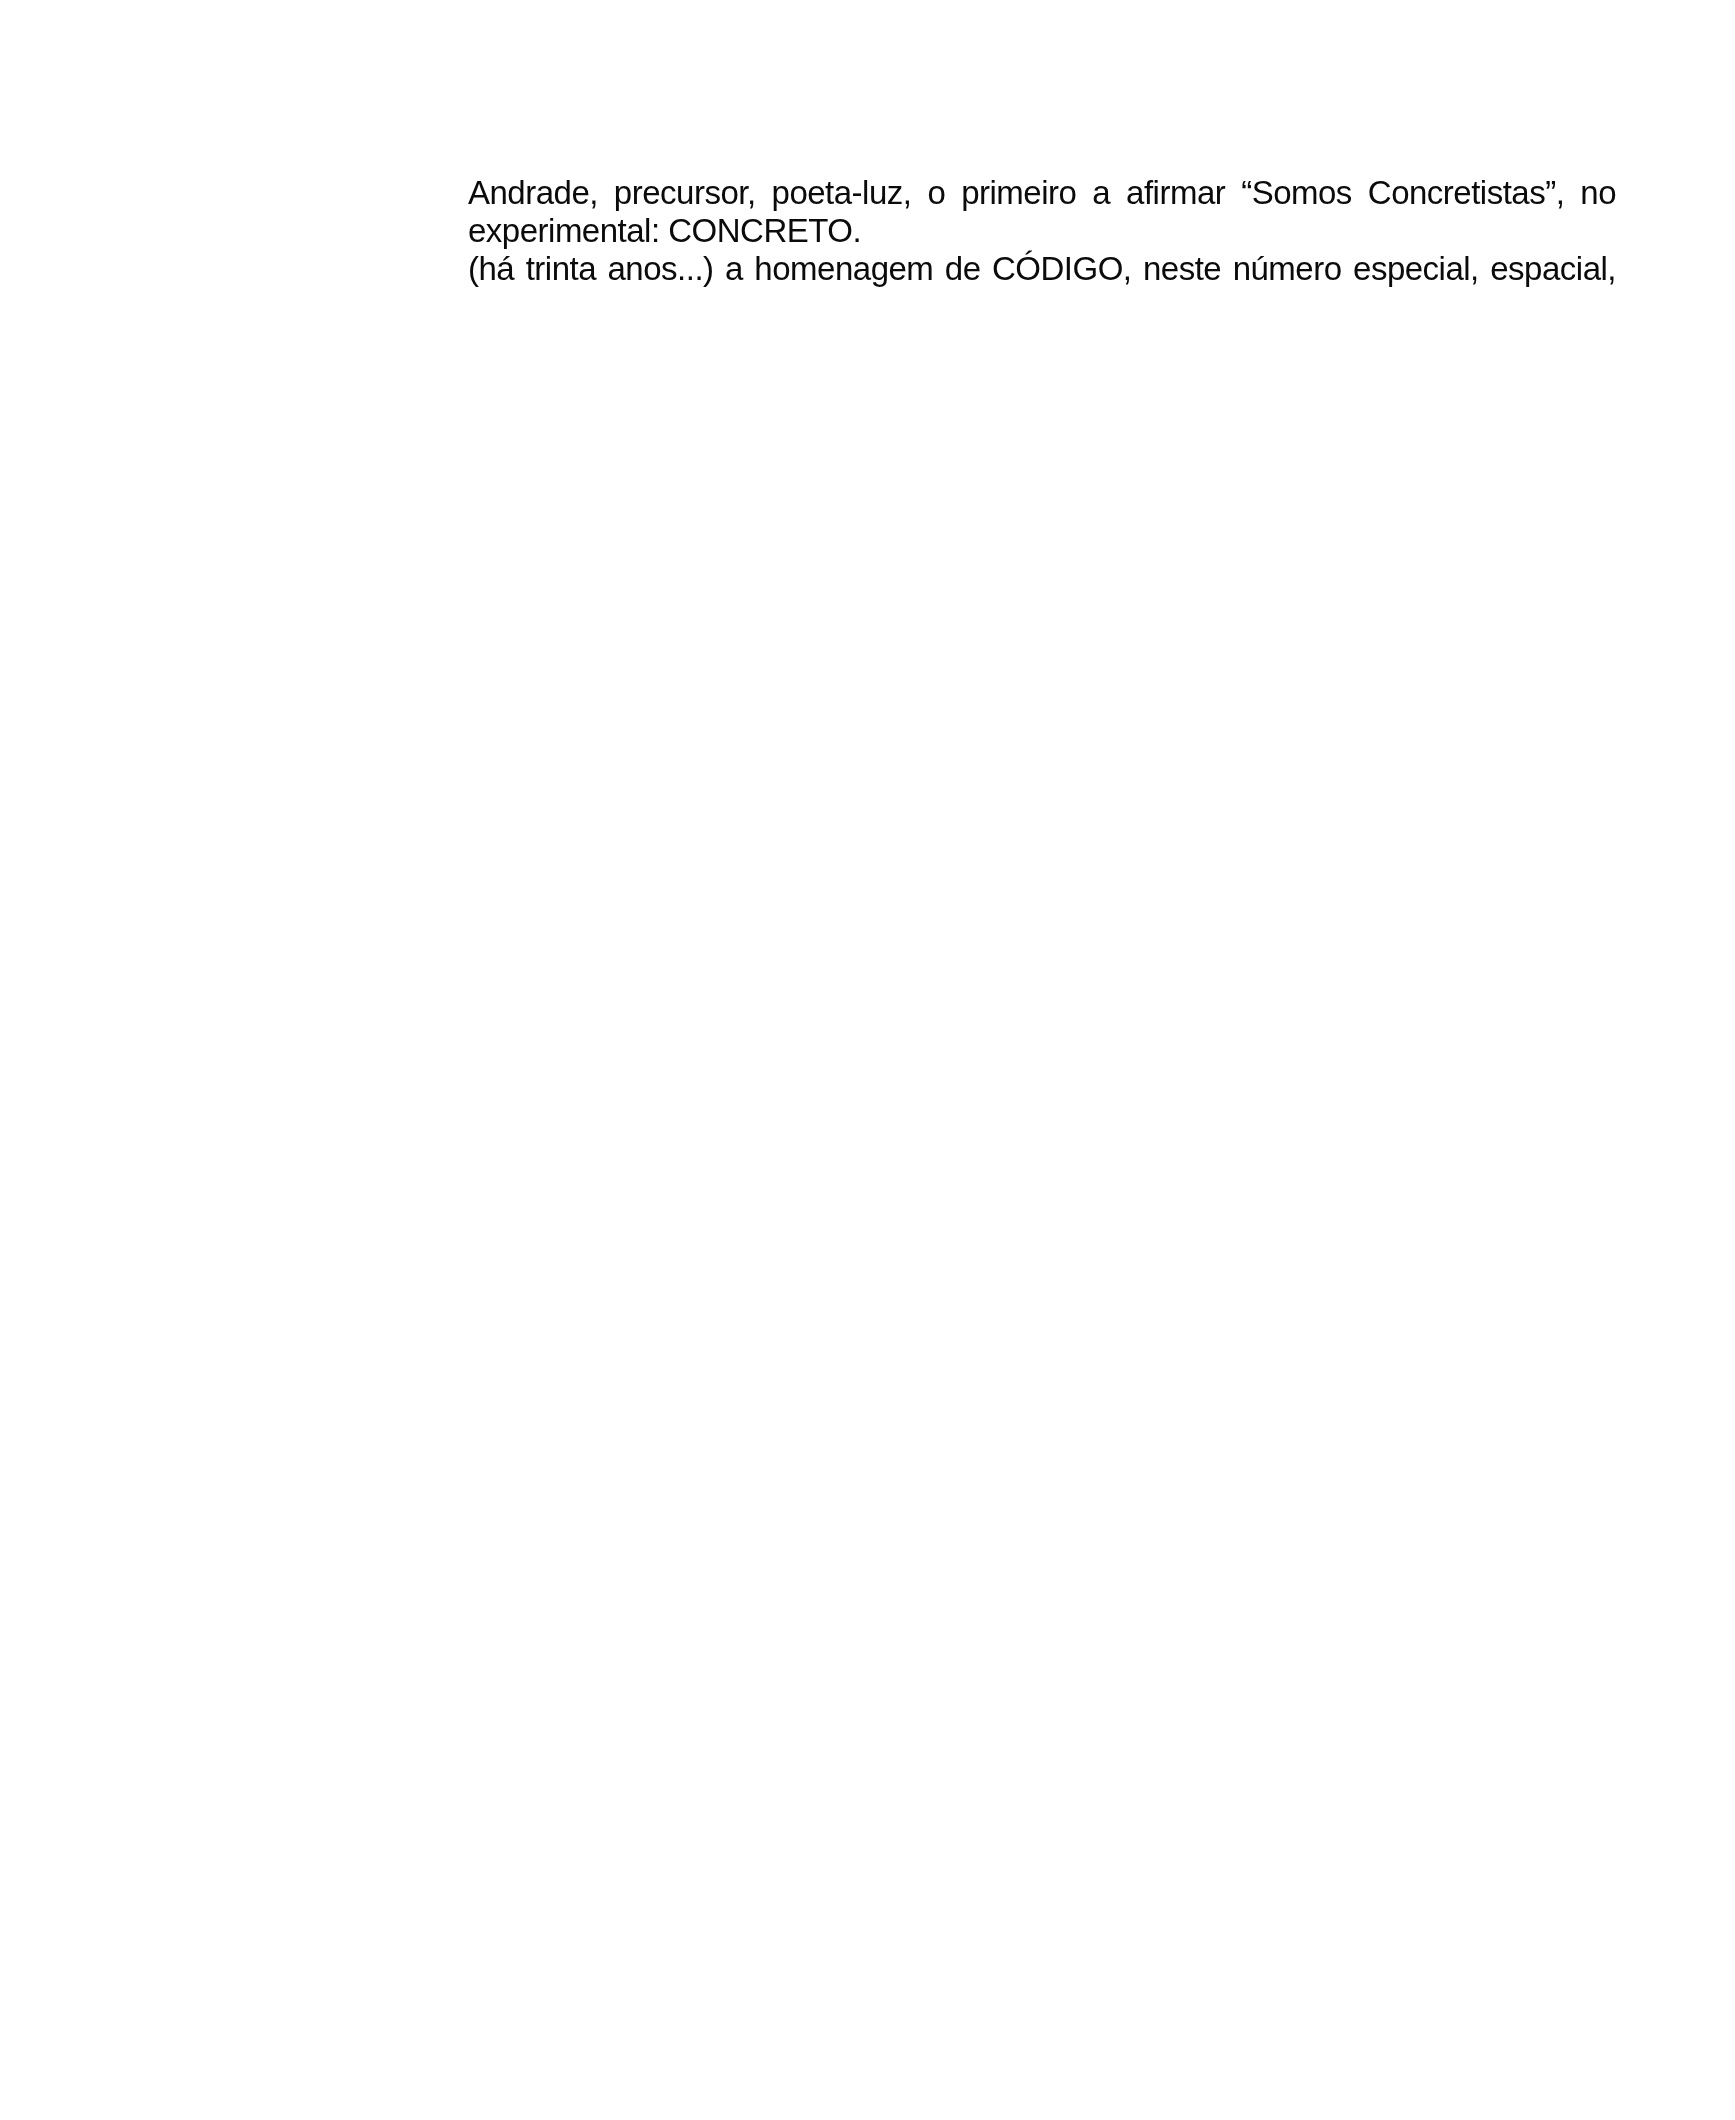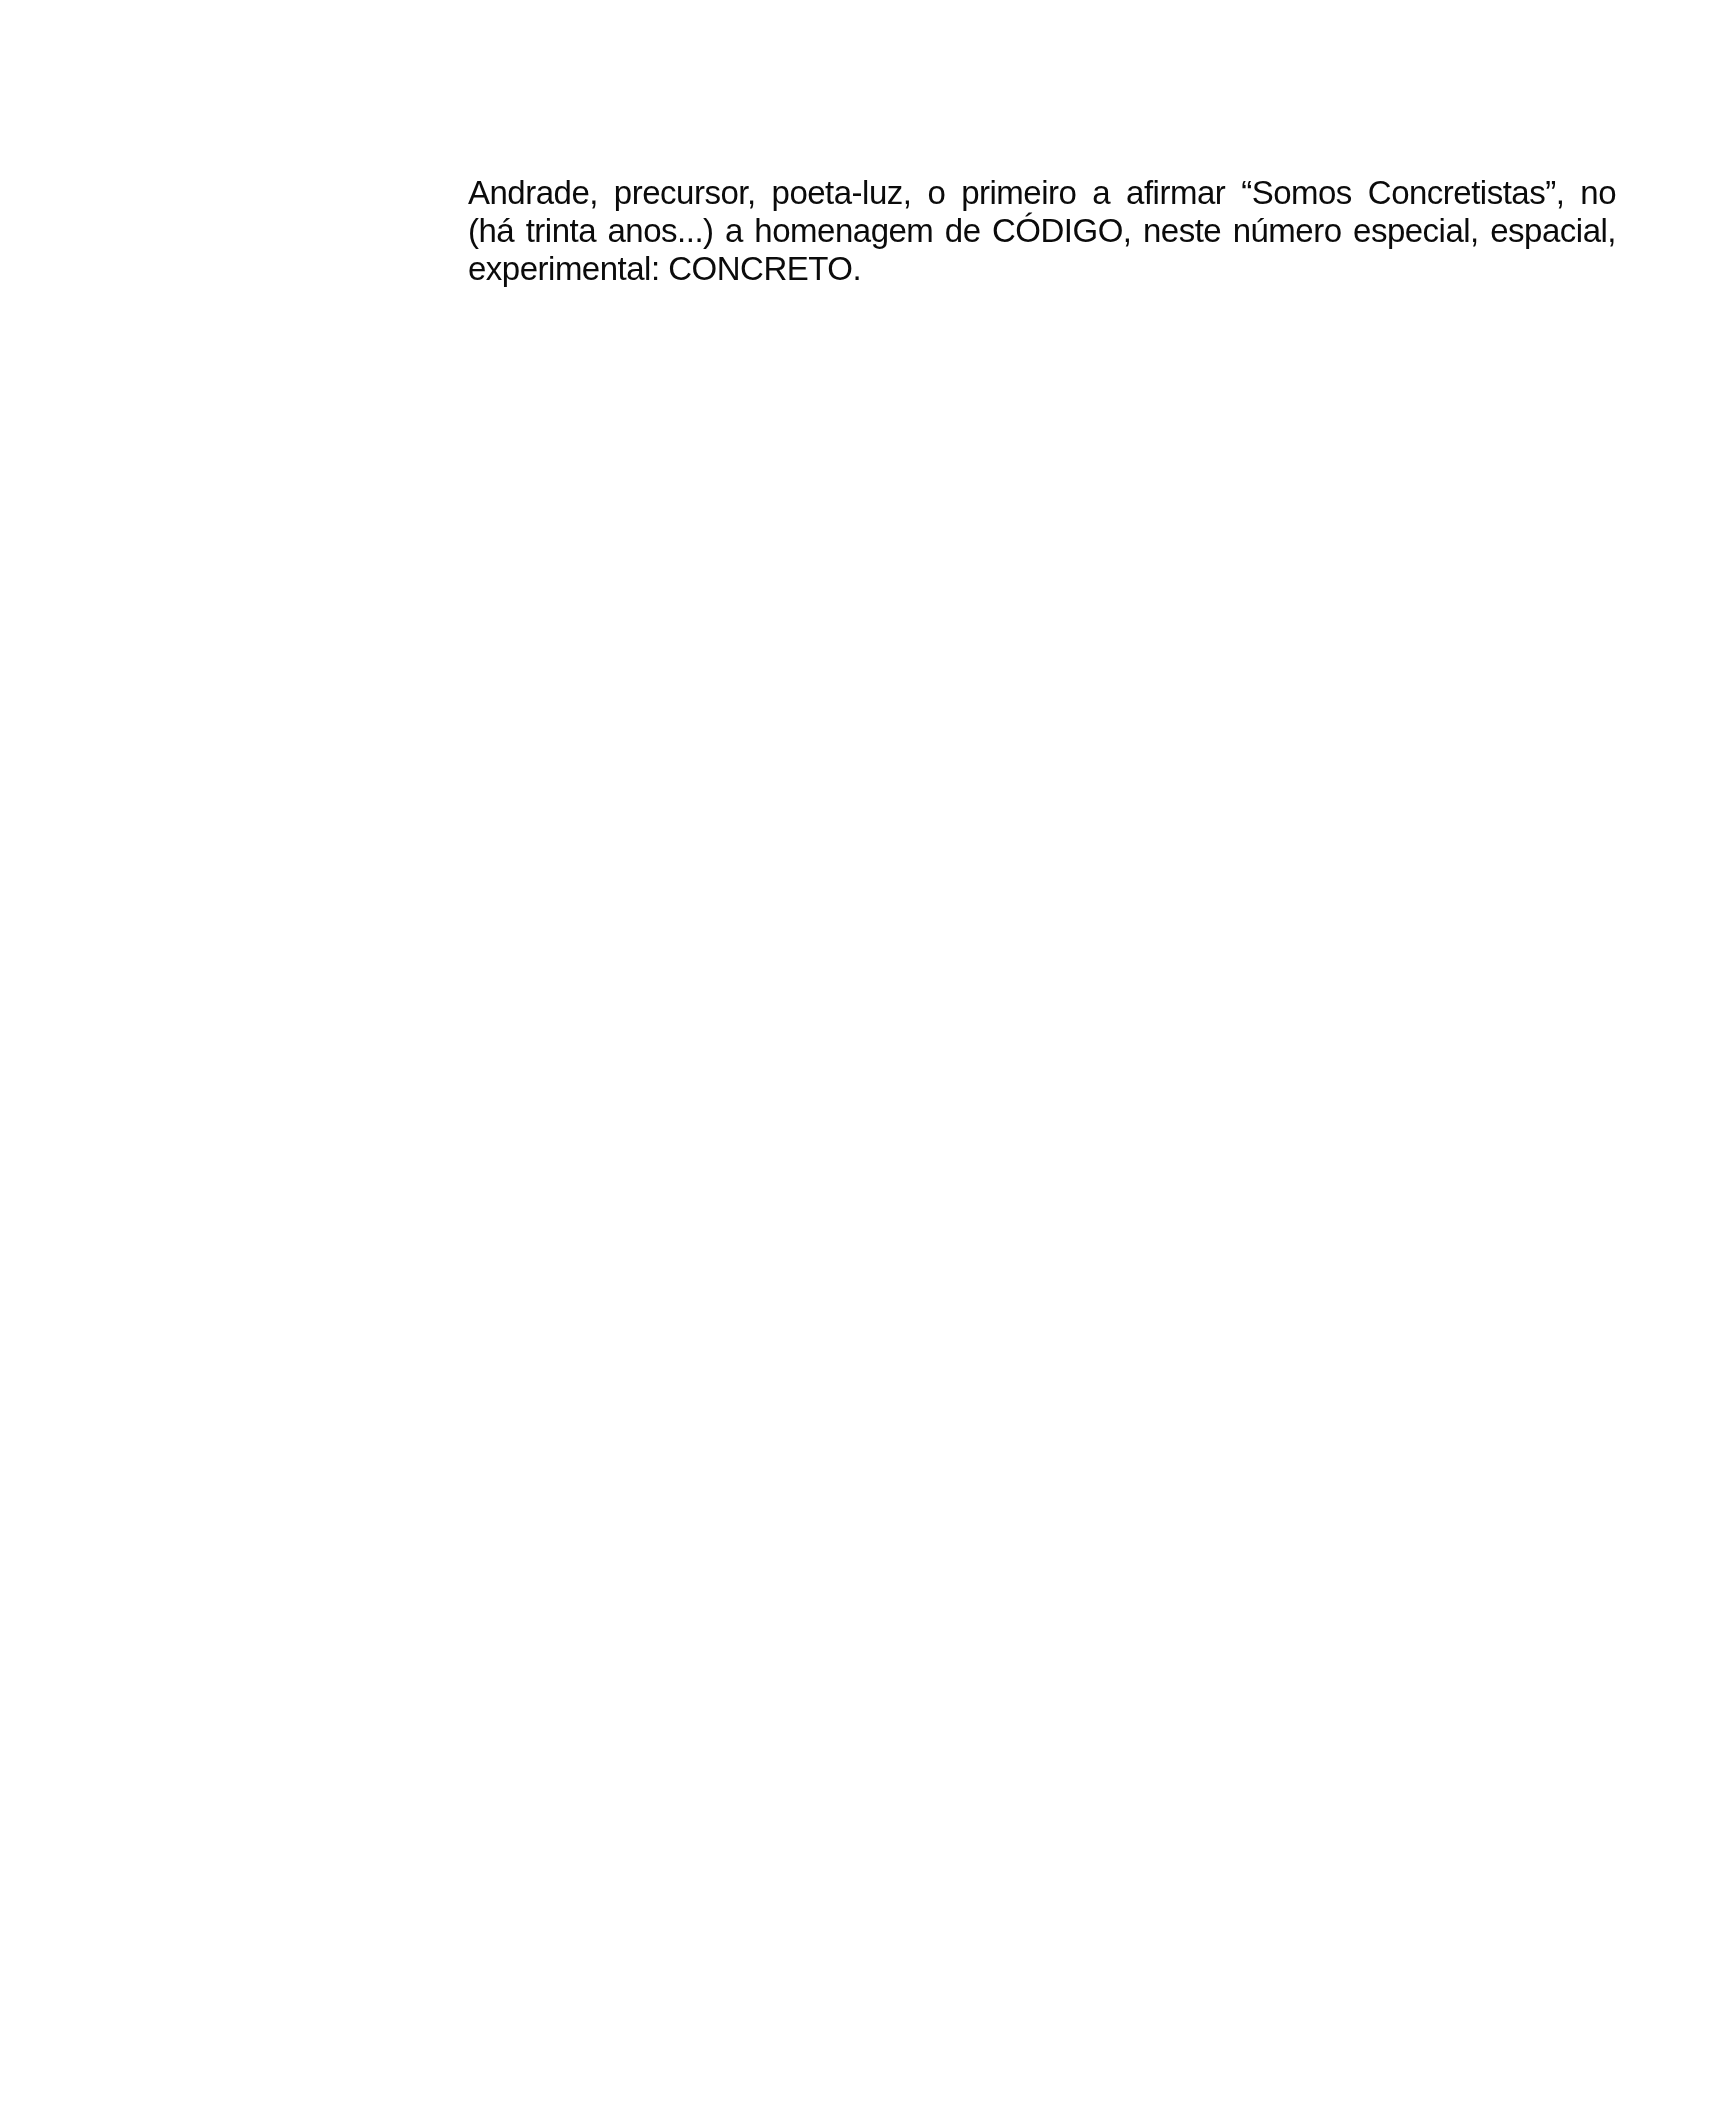--- a/index.html
+++ b/index.html
@@ -41,17 +41,17 @@
     text-align: left;
     text-align-last: left;
   }
 </style>
 </head>
 <body>
 
 <div class="page">
   <div class="text-block">
     <div class="line justified">Andrade, precursor, poeta-luz, o primeiro a afirmar “Somos Concretistas”, no</div>
+    <div class="line last">experimental: CONCRETO.</div>
     <div class="line justified">(há trinta anos...) a homenagem de CÓDIGO, neste número especial, espacial,</div>
-    <div class="line last">experimental: CONCRETO.</div>
   </div>
 </div>
 
 
 </body></html>

